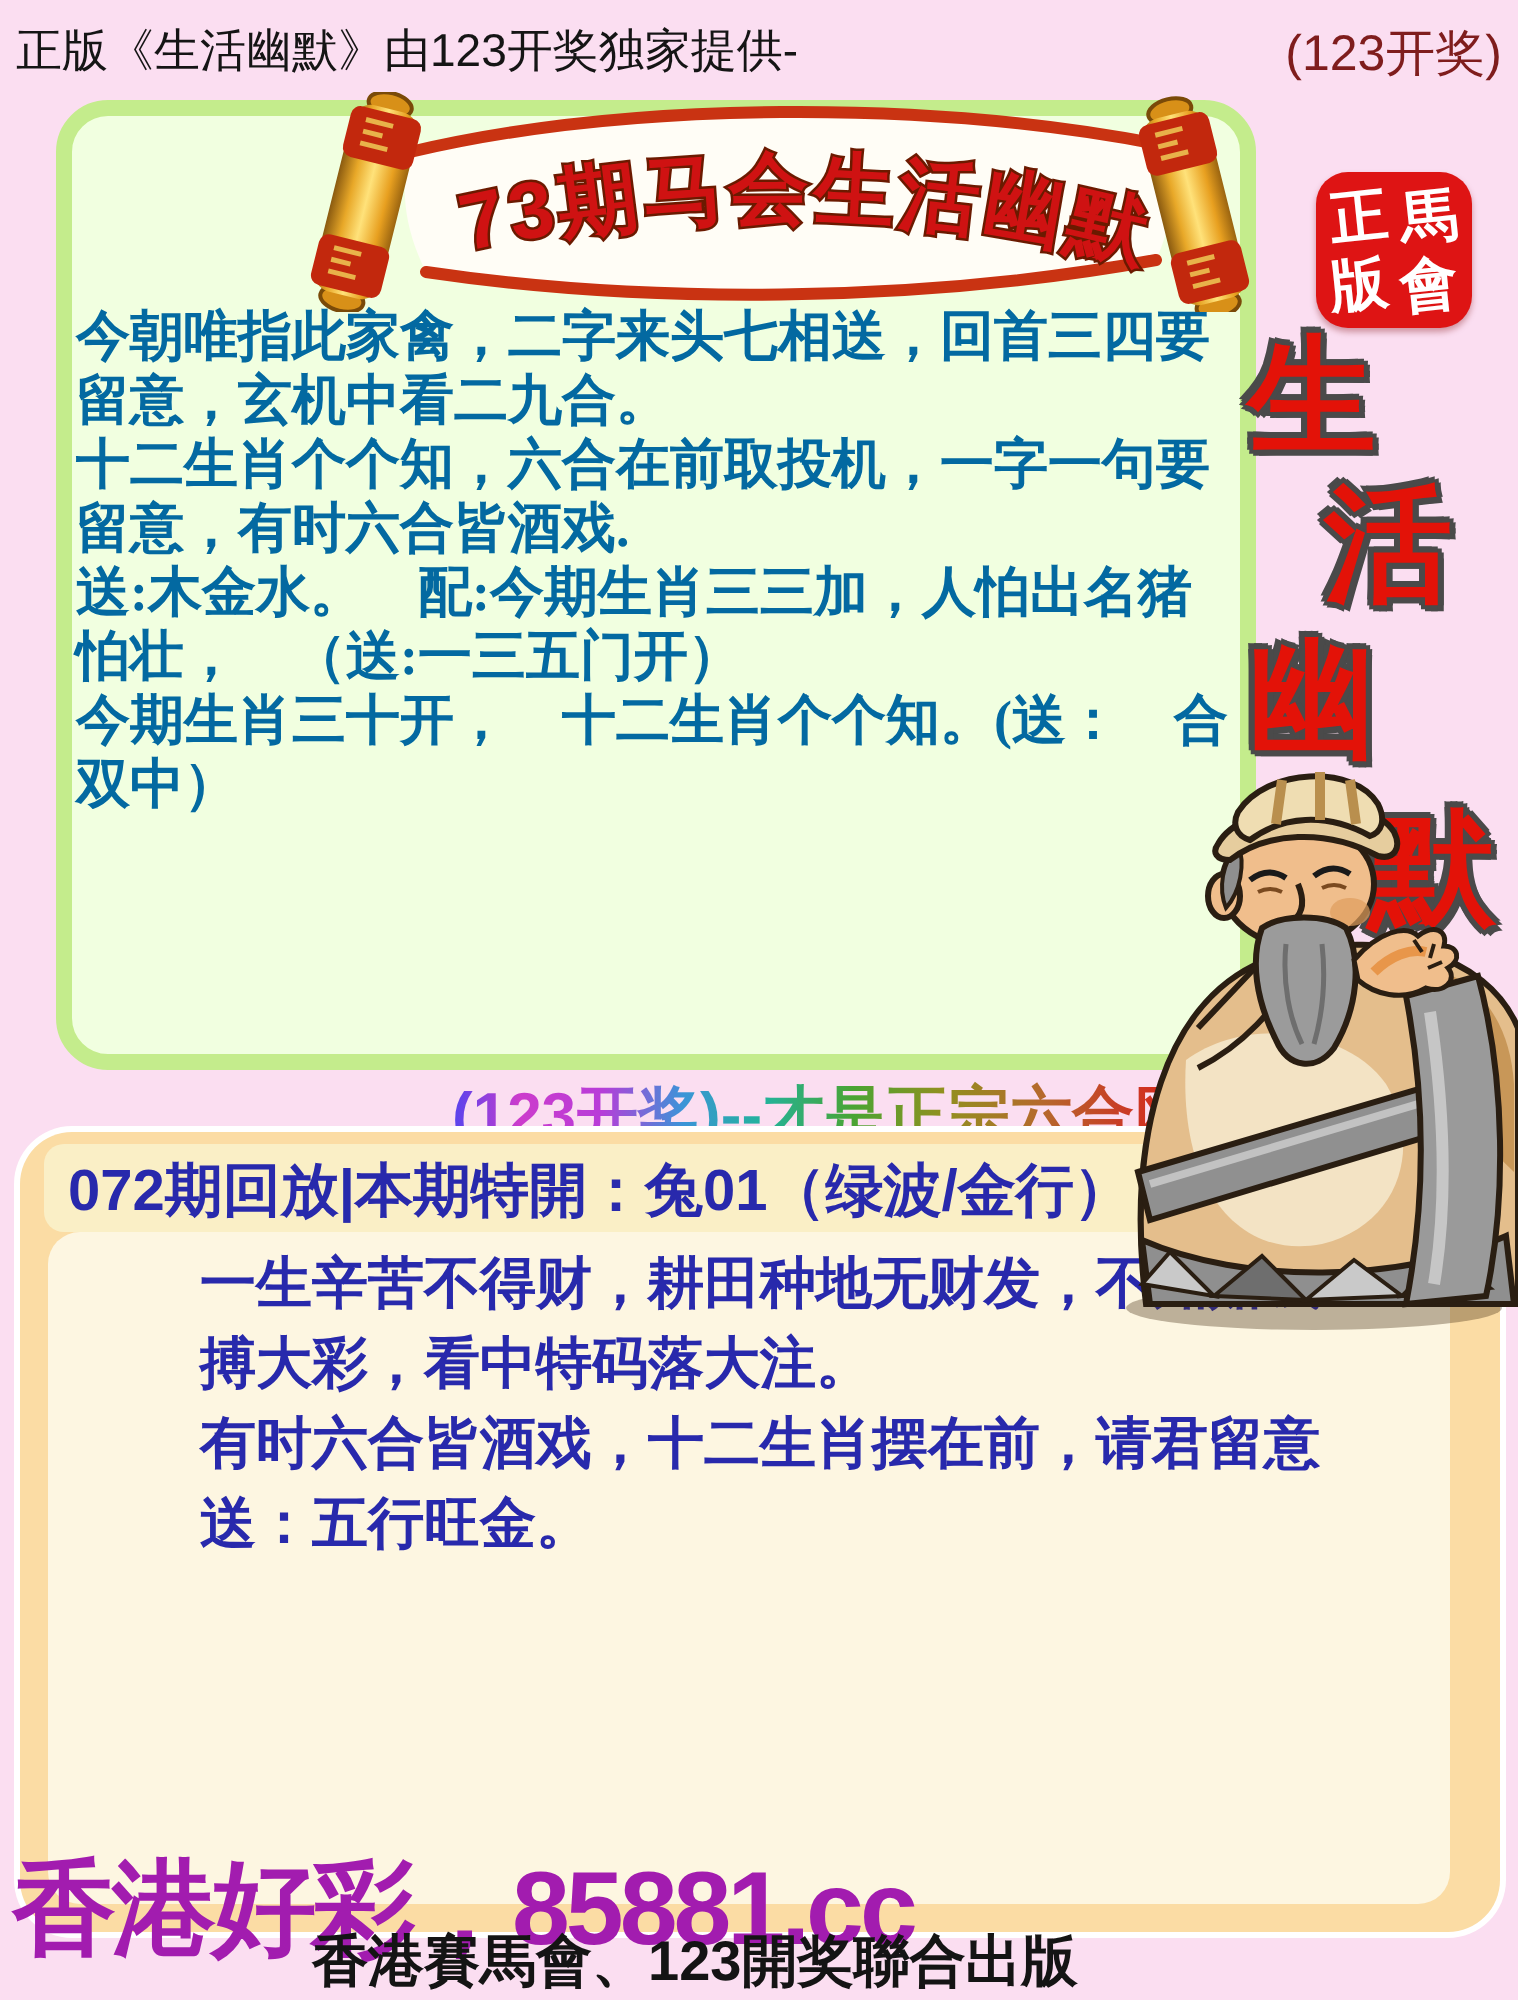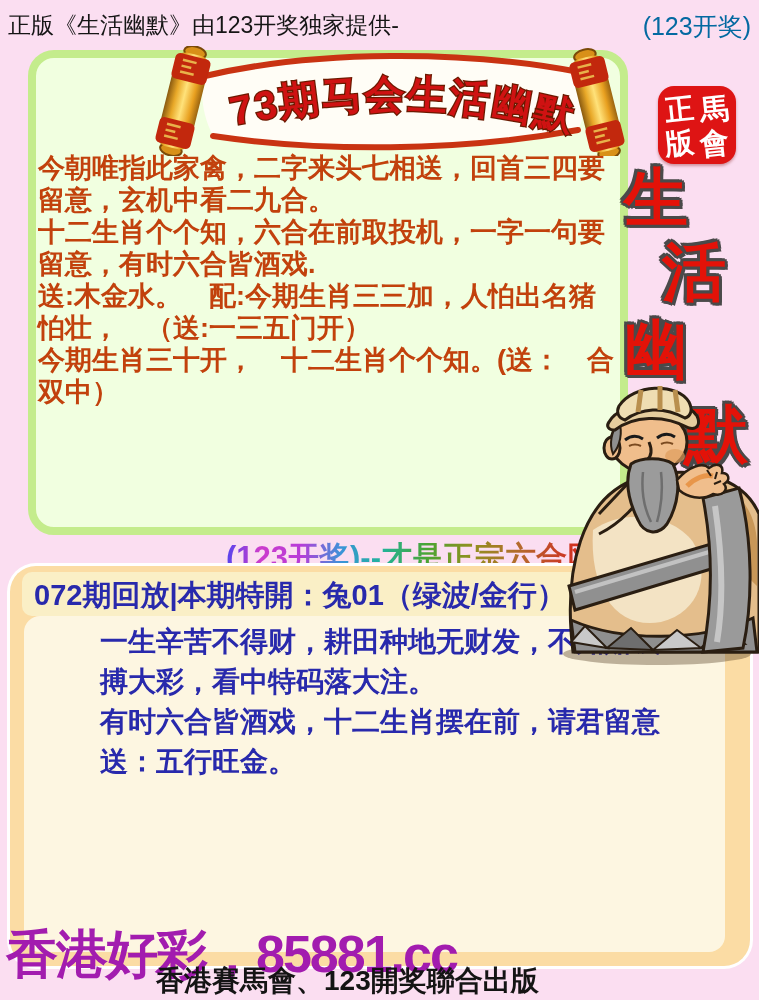--- a/index.html
+++ b/index.html
@@ -2,29 +2,29 @@
 <html><head>
 <meta charset="utf-8">
 <style>
   html,body{margin:0;padding:0;}
   #canvas{
     position:relative;width:759px;height:1000px;overflow:hidden;
     background:#FBDEF1;
     font-family:"Liberation Sans", sans-serif;
   }
   .topbar-left{position:absolute;left:8px;top:10px;font-size:23px;color:#151515;white-space:nowrap;}
-  .topbar-right{position:absolute;right:8px;top:10px;font-size:25px;color:#0369a1;white-space:nowrap;}
+  .topbar-right{position:absolute;right:8px;top:10px;font-size:25px;color:#7f1d1d;white-space:nowrap;}
 
   .green-box{
     position:absolute;left:28px;top:50px;width:600px;height:485px;box-sizing:border-box;
     background:#F1FFE0;border:8px solid #C4EC8C;border-radius:26px;
   }
   .main-lines{
     position:absolute;left:38px;top:152px;width:585px;
-    font-size:27px;line-height:32px;font-weight:600;color:#c2410c;
+    font-size:27px;line-height:32px;font-weight:600;color:#0369a1;font-family:Liberation Serif, serif;
   }
   .main-lines div{white-space:nowrap;}
 
   .scroll-svg{position:absolute;left:145px;top:46px;width:492px;height:110px;z-index:3;}
 
   .seal{
     position:absolute;left:658px;top:86px;width:78px;height:78px;box-sizing:border-box;
     background:#DE1414;border-radius:16px;padding:6px 4px 4px 4px;
     display:grid;grid-template-columns:1fr 1fr;place-items:center;
     box-shadow:0 2px 3px rgba(120,0,0,.35);z-index:2;

